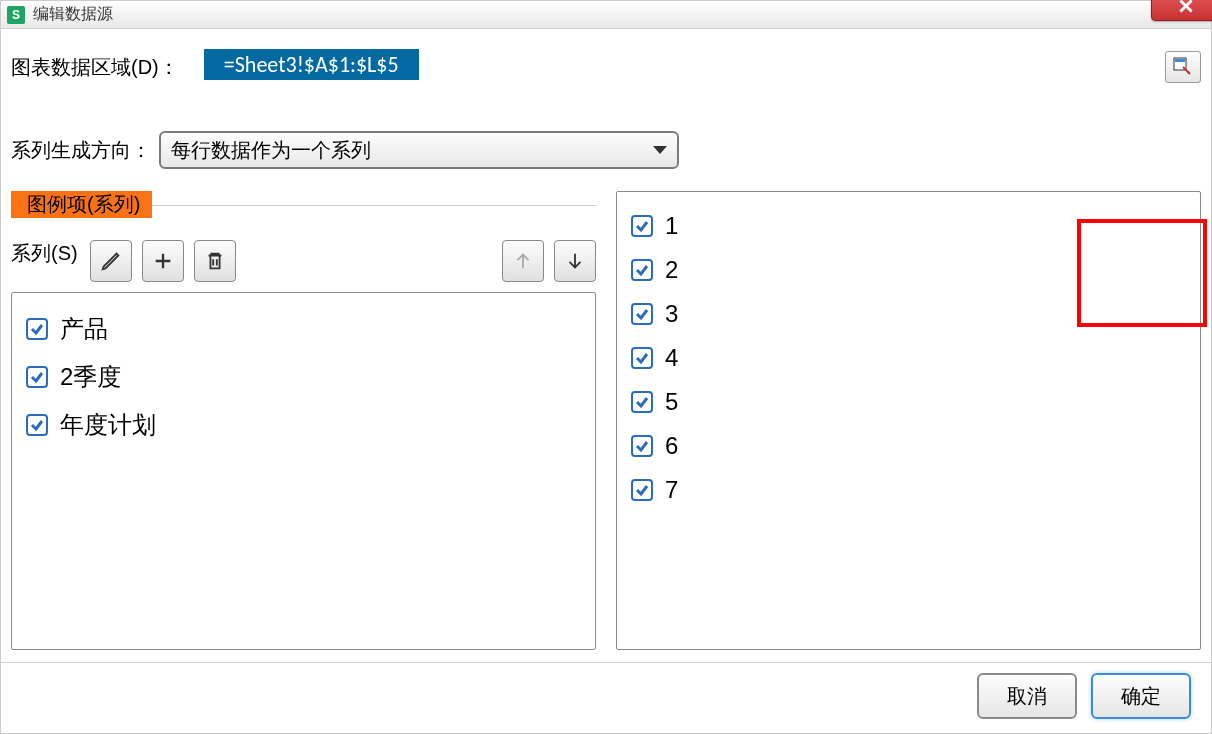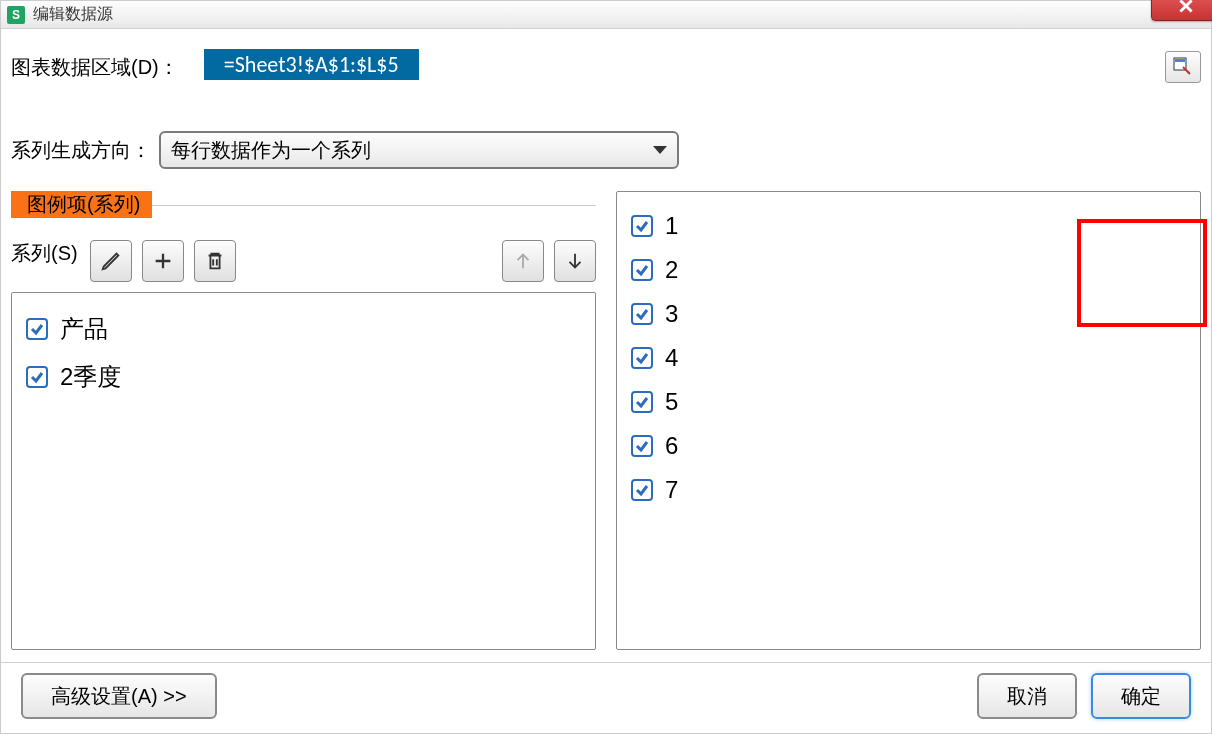--- a/index.html
+++ b/index.html
@@ -346,20 +346,28 @@
               <span>产品</span>
             </div>
             <div class="list-item">
               <span class="cb">
                 <svg viewBox="0 0 14 14">
                   <path d="M2 7 L6 11 L12 3"></path>
                 </svg>
               </span>
               <span>2季度</span>
             </div>
+            <div class="list-item">
+              <span class="cb">
+                <svg viewBox="0 0 14 14">
+                  <path d="M2 7 L6 11 L12 3"></path>
+                </svg>
+              </span>
+              <span>年度计划</span>
+            </div>
           </div>
       </div>
 
       <div class="col cat-col-wrap">
         <div class="listbox listbox-scroll" id="category-list" style="padding-right:0;">
             <div class="list-item">
               <span class="cb">
                 <svg viewBox="0 0 14 14">
                   <path d="M2 7 L6 11 L12 3"></path>
                 </svg>
@@ -416,23 +424,20 @@
             </div>
           </div>
         <div class="highlight-box" style="top:28px; right:-6px; width:130px; height:108px;"></div>
       </div>
 
     </div>
 
     <div class="hr-bottom"></div>
 
     <div class="footer">
-      <div class="btn">
-          <span>高级设置(A) &gt;&gt;</span>
-        </div>
       <div class="spacer"></div>
       <div class="btn">
           <span>取消</span>
         </div>
       <div class="btn primary">
           <span>确定</span>
         </div>
     </div>
 
   </div>

